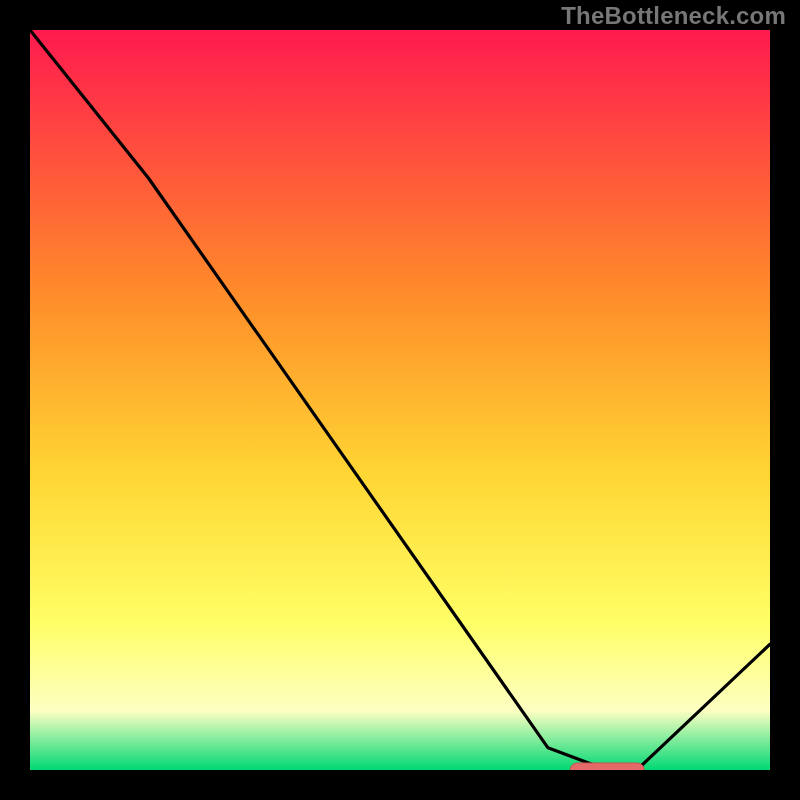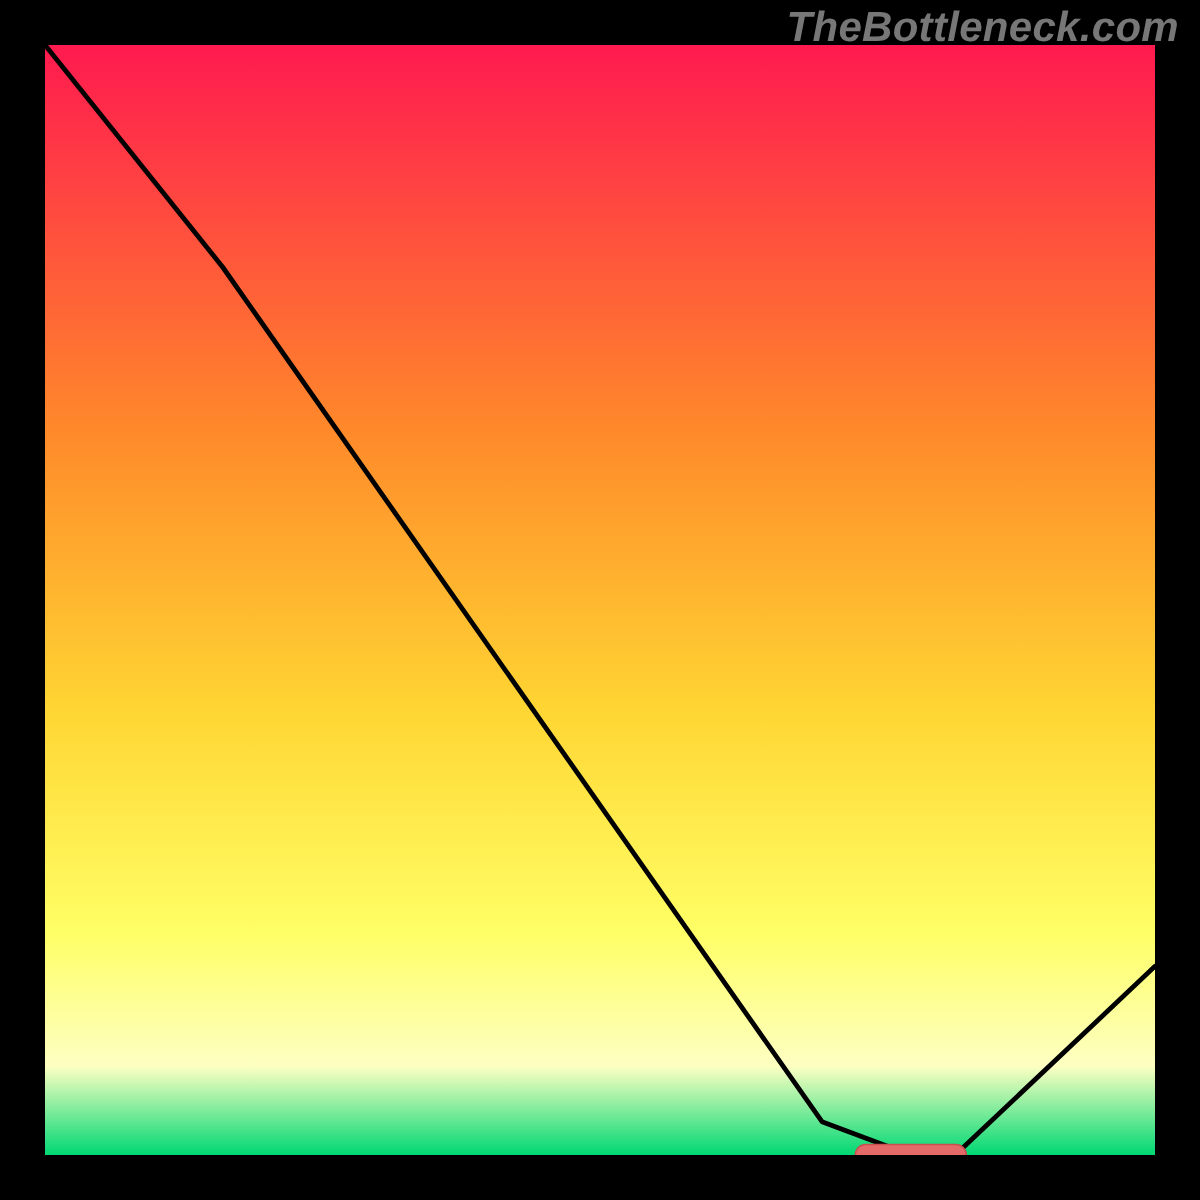--- a/index.html
+++ b/index.html
@@ -8,25 +8,24 @@
     position: relative;
     width: 800px;
     height: 800px;
     background: #000;
   }
   .watermark {
     position: absolute;
     top: 2px;
     right: 14px;
     font-family: Arial, Helvetica, sans-serif;
-    font-size: 28px;
+    font-size: 24px;
     font-weight: 600;
     color: #777;
     letter-spacing: 0.2px;
-    font-style: italic;
   }
   .plot {
     position: absolute;
     left: 30px;
     top: 30px;
     width: 740px;
     height: 740px;
   }
   .plot svg { display: block; }
 </style>

